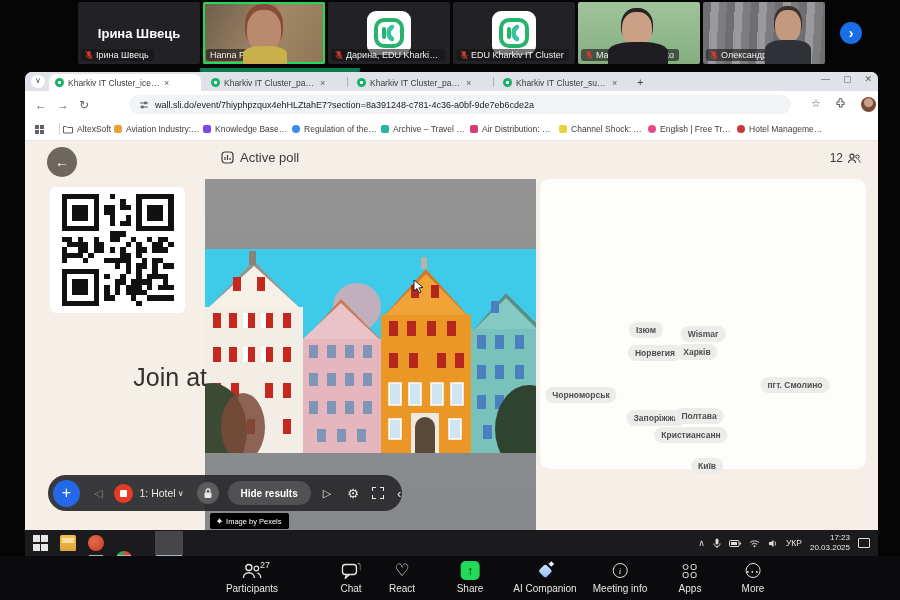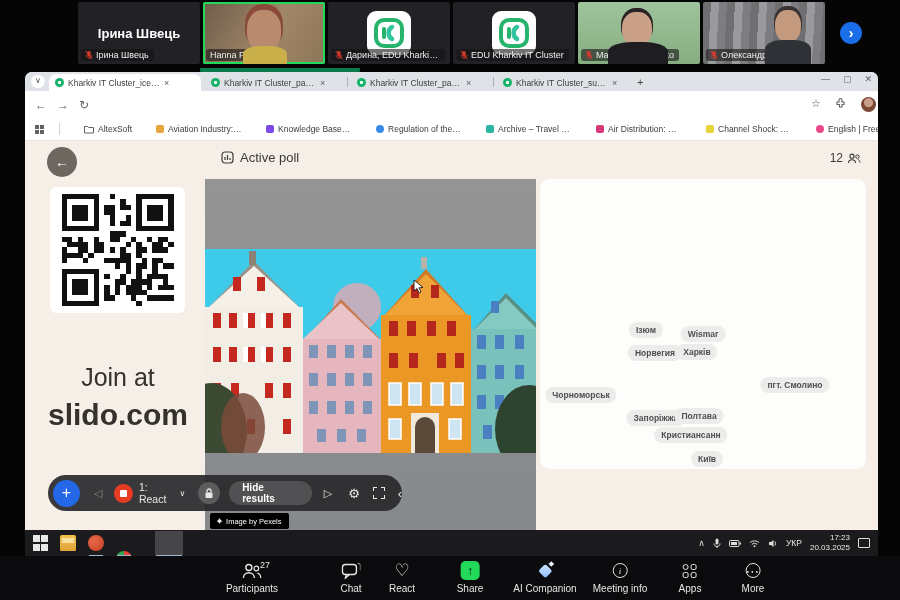--- a/index.html
+++ b/index.html
@@ -45,39 +45,39 @@
   .tab .x { color:#5f6368; font-size:9px; }
   .tab-sep { position:absolute; top:5px; width:1px; height:10px; background:#aeb2b8; }
   .newtab { position:absolute; left:576px; top:4px; color:#444; font-size:11px; }
   .winctl { position:absolute; right:6px; top:2px; display:flex; gap:13px; color:#5f6368; font-size:9px; }
   .chrome-bar { position:relative; height:27px; background:#fff; display:flex; align-items:center; }
   .navbtn { color:#5f6368; font-size:12px; margin-left:10px; }
   .urlbox { position:absolute; left:104px; top:4px; width:662px; height:19px; background:#f1f3f4; border-radius:10px;
     display:flex; align-items:center; gap:6px; padding:0 10px; font-size:9px; color:#202124; white-space:nowrap; overflow:hidden; }
   .bar-ic { position:absolute; color:#5f6368; font-size:11px; top:6px; }
   .avatar { position:absolute; left:836px; top:6px; width:15px; height:15px; border-radius:50%; background:radial-gradient(circle at 50% 38%,#caa08a 0 4px,#7a4a34 5px); }
-  .bookmarks { position:relative; height:23px; background:#fff; border-bottom:1px solid #e4e6e9; display:flex; align-items:center; gap:24px; padding:0 10px 0 34px; }
+  .bookmarks { position:relative; height:23px; background:#fff; border-bottom:1px solid #e4e6e9; display:flex; align-items:center; gap:3px; padding:0 10px 0 34px; }
   .bm { display:flex; align-items:center; gap:4px; font-size:8.5px; color:#3c4043; max-width:86px; white-space:nowrap; }
   .bm span { overflow:hidden; text-overflow:ellipsis; }
   .bm .dot { width:8px; height:8px; border-radius:2px; flex:0 0 auto; }
   .appgrid { position:absolute; left:10px; top:7px; width:9px; height:9px; display:grid; grid-template-columns:4px 4px; gap:1px; }
   .appgrid i { background:#5f6368; width:4px; height:4px; }
   .bm-sep { width:1px; height:12px; background:#d0d3d8; flex:0 0 auto; }
 
   
   .wall { position:relative; height:389px; background:#f6efe8; }
   .backbtn { position:absolute; left:22px; top:6px; width:30px; height:30px; border-radius:50%; background:#6e6760; color:#fff;
     display:flex; align-items:center; justify-content:center; font-size:14px; }
   .wall-title { position:absolute; left:196px; top:9px; display:flex; align-items:center; gap:6px; font-size:13px; color:#3a3a3a; }
   .wall-count { position:absolute; right:17px; top:10px; display:flex; align-items:center; gap:4px; font-size:12px; color:#3a3a3a; }
   .img-panel { position:absolute; left:180px; top:38px; width:331px; height:351px; background:linear-gradient(#949494,#86898c); }
   .photo { position:absolute; left:0; top:70px; width:331px; height:204px; }
   .cursor { position:absolute; left:208px; top:100px; width:11px; height:15px; }
   .qr-card { position:absolute; left:25px; top:46px; width:135px; height:126px; background:#fff; border-radius:6px; padding:7px; }
-  .join { position:absolute; left:4px; top:222px; width:178px; text-align:center; color:#35312e; }
+  .join { position:absolute; left:4px; top:222px; width:178px; text-align:right; color:#35312e; }
   .join .l1 { font-size:25px; font-weight:400; }
   .join .l2 { font-size:30px; font-weight:bold; margin-top:6px; }
   .join .l3 { font-size:28px; font-weight:bold; margin-top:6px; }
   .result-card { position:absolute; left:515px; top:38px; width:326px; height:290px; background:#fdfdfc; border-radius:10px; }
   .question { position:absolute; left:17px; top:15px; width:230px; font-size:17.5px; font-weight:bold; color:#1e1e1e; line-height:1.28; }
   .chip { position:absolute; transform:translate(-50%,-50%); background:#ececea; color:#4f4f4f; font-size:8.5px; font-weight:bold;
     padding:3px 7px; border-radius:8px; white-space:nowrap; }
   .chip.big { background:#e7f2e9; color:#2e8f4e; font-size:27px; padding:4px 16px; border-radius:10px; letter-spacing:.5px; }
 
   .slido-bar { position:absolute; left:23px; top:334px; width:354px; height:36px; background:rgba(42,42,44,.93); border-radius:18px;
@@ -253,20 +253,28 @@
       <div class="winctl">
         <span>—</span>
         <span>▢</span>
         <span>✕</span>
       </div>
     </div>
     <div class="chrome-bar">
       <span class="navbtn">←</span>
       <span class="navbtn">→</span>
       <span class="navbtn">↻</span>
+      <div class="urlbox">
+        <svg width="10" height="10" viewBox="0 0 10 10">
+            <path d="M1 3h8M1 7h8" stroke="#5f6368" stroke-width="1.2"></path>
+            <circle cx="6.5" cy="3" r="1.4" fill="#5f6368"></circle>
+            <circle cx="3.5" cy="7" r="1.4" fill="#5f6368"></circle>
+          </svg>
+        <span>wall.sli.do/event/7hiyphpzqux4ehHLZtahE7?section=8a391248-c781-4c36-a0bf-9de7eb6cde2a</span>
+      </div>
       <span class="bar-ic" style="left:786px">☆</span>
       <svg class="bar-ic" style="left:810px" width="12" height="12" viewBox="0 0 12 12">
           <path d="M2 5h2V3a1.5 1.5 0 0 1 3 0v2h2v2.5h-2V10H4.5V7.5H2z" fill="none" stroke="#5f6368" stroke-width="1.1"></path>
         </svg>
       <div class="avatar"></div>
 
     </div>
     <div class="bookmarks">
       <div class="appgrid">
           <i></i>
@@ -565,43 +573,42 @@
               <rect x="18" y="19" width="1" height="1"></rect>
               <rect x="19" y="19" width="1" height="1"></rect>
               <rect x="20" y="19" width="1" height="1"></rect>
               <rect x="14" y="20" width="1" height="1"></rect>
             </g>
         </svg>
       </div>
 
       <div class="join">
         <div class="l1">Join at</div>
-        <div class="l2">slido.com</div>
       </div>
 
       <div class="result-card">
         <div class="chip" style="left:106px;top:151px">Ізюм</div>
         <div class="chip" style="left:163px;top:155px">Wismar</div>
         <div class="chip" style="left:115px;top:174px">Норвегия</div>
         <div class="chip" style="left:157px;top:173px">Харків</div>
         <div class="chip" style="left:255px;top:206px">пгт. Смолино</div>
         <div class="chip" style="left:41px;top:216px">Чорноморськ</div>
         <div class="chip" style="left:116px;top:239px">Запоріжжя</div>
         <div class="chip" style="left:159px;top:237px">Полтава</div>
         <div class="chip" style="left:151px;top:256px">Кристиансанн</div>
-        <div class="chip" style="left:167px;top:280px">Київ</div>
+        <div class="chip" style="left:167px;top:287px">Київ</div>
       </div>
 
       <div class="slido-bar">
         <div class="sb-plus">+</div>
         <span class="sb-skip">◁</span>
         <div class="sb-stop">
             <i></i>
           </div>
-        <span class="sb-poll">1: React</span>
+        <span class="sb-poll">1: Hotel</span>
         <span class="sb-carat">∨</span>
         <div class="sb-lock">
           <svg width="10" height="11" viewBox="0 0 10 11">
               <rect x="1.5" y="4.5" width="7" height="5.5" rx="1" fill="#e8e8e8"></rect>
               <path d="M3 4.5V3a2 2 0 0 1 4 0v1.5" fill="none" stroke="#e8e8e8" stroke-width="1.3"></path>
             </svg>
         </div>
         <div class="sb-hide">Hide results</div>
         <span class="sb-next">▷</span>
         <span class="sb-gear">⚙</span>

